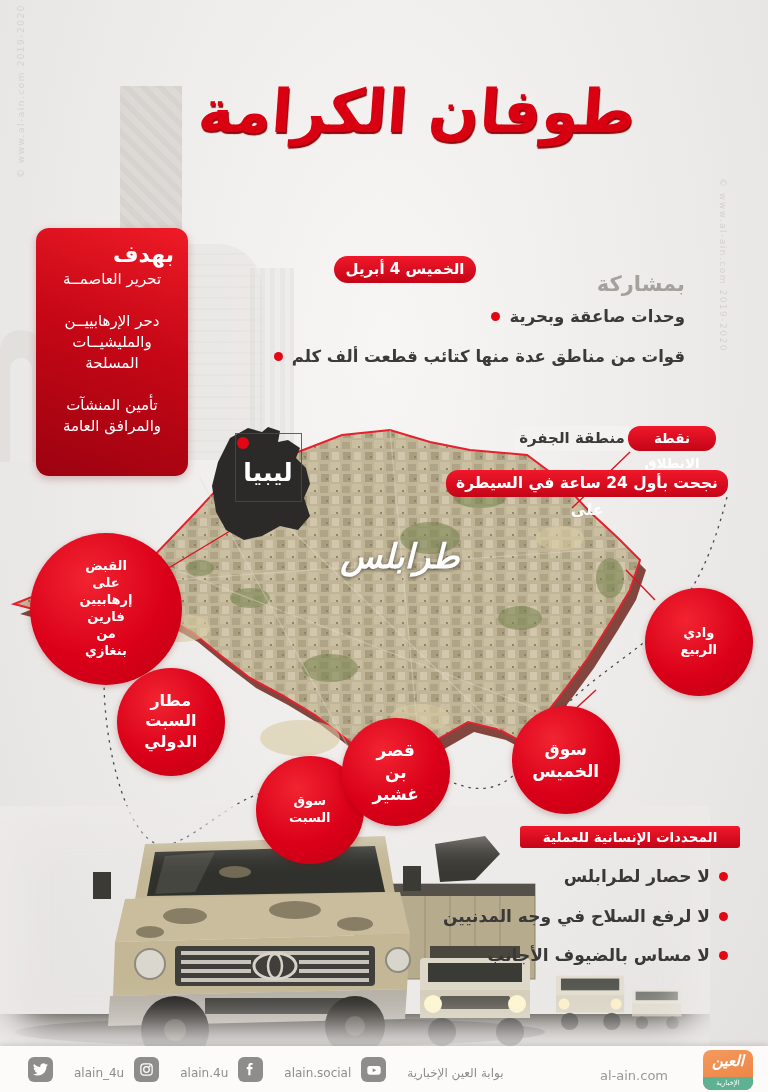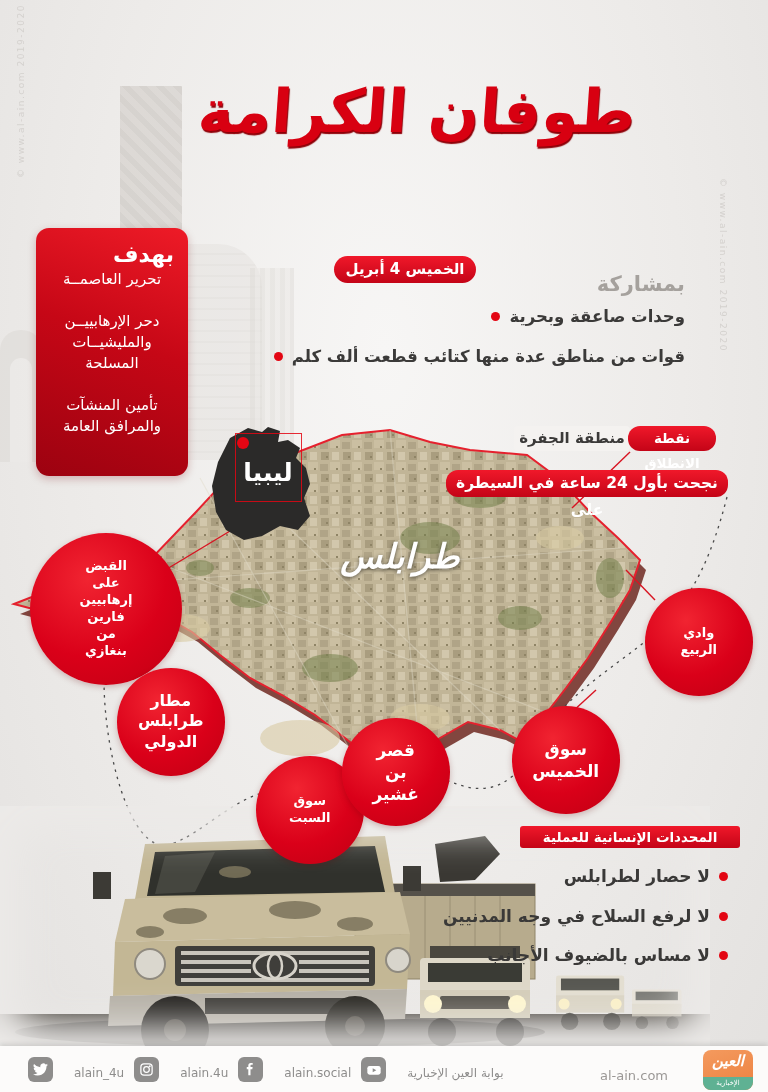--- a/index.html
+++ b/index.html
@@ -273,21 +273,21 @@
       <circle cx="33" cy="19" r="6" fill="#e30613"></circle>
     </svg>
     <div class="libya-frame"></div>
     <div class="libya-label">ليبيا</div>
   </div>
 
   <div class="abs city-label">طرابلس</div>
 
   <div class="abs loc-circle c-capture">القبض على إرهابيين فارين من بنغازي</div>
   <div class="abs loc-circle c-wadi">وادي الربيع</div>
-  <div class="abs loc-circle c-airport">مطار طرابلس الدولي</div>
+  <div class="abs loc-circle c-airport">مطار السبت الدولي</div>
   <div class="abs loc-circle c-sabt">سوق السبت</div>
   <div class="abs loc-circle c-qasr">قصر بن غشير</div>
   <div class="abs loc-circle c-khamis">سوق الخميس</div>
 
   <div class="abs pill hum-banner">المحددات الإنسانية للعملية</div>
   <div class="abs h-bullet h-b1">
     <span class="dot"></span>
     <span class="txt">لا حصار لطرابلس</span>
   </div>
   <div class="abs h-bullet h-b3">

